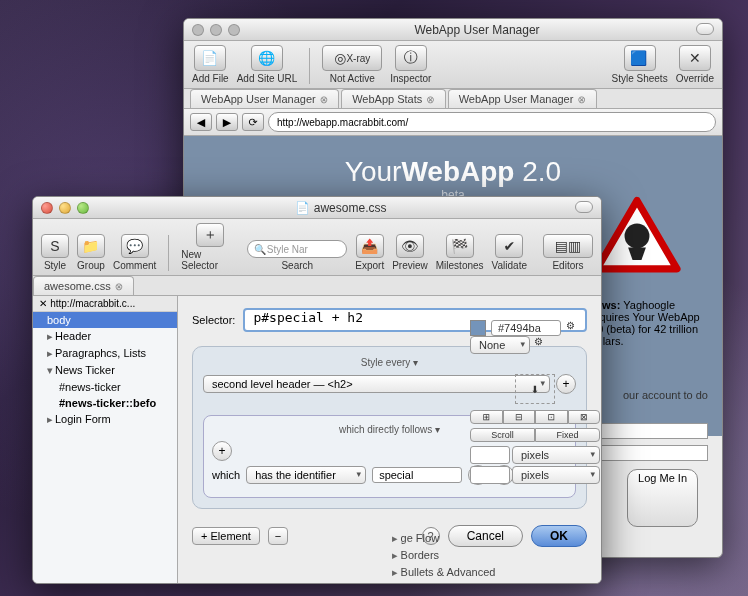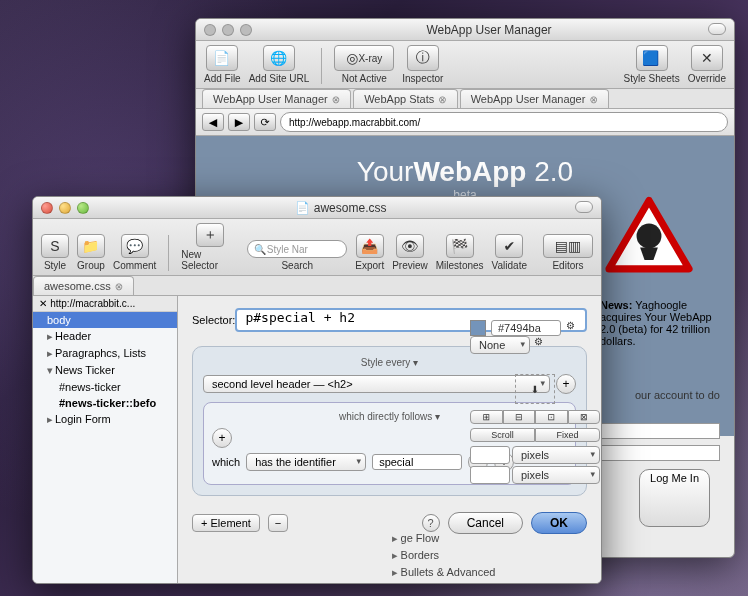--- a/index.html
+++ b/index.html
@@ -44,46 +44,46 @@
 .win2 .searchbar { width:100px; height:18px; background:#fff; border:1px solid #999; border-radius:9px; font-size:10px; padding:0 6px; display:flex;align-items:center; }
 .split { display:flex; height:calc(100% - 22px - 44px - 20px); }
 .sidebar { width:145px; background:#f4f6f8; border-right:1px solid #aaa; font-size:11px; overflow:hidden; }
 .sbtab { background:#e8e8e8; padding:2px 6px; border-bottom:1px solid #ccc; font-size:10px; }
 .sbrow { padding:2px 4px 2px 14px; white-space:nowrap; overflow:hidden; text-overflow:ellipsis; }
 .sbrow.sel { background:#4d7dd6; color:#fff; }
 .sbrow .tri { display:inline-block; width:8px; color:#666; }
 .sbrow.bold { font-weight:700; }
 
 .inspector { flex:1; background:#ededed; padding:12px 14px; font-size:11px; position:relative; }
-.selrow { display:flex; align-items:center; margin-bottom:14px; }
+.selrow { display:flex; align-items:center; gap:8px; margin-bottom:14px; }
 .selinput { flex:1; height:24px; background:#fff; border:2px solid #7aa5d8; border-radius:4px; padding:0 8px; font-size:13px; font-family: Menlo, monospace; }
 .panel { background:#dfe6ed; border:1px solid #b3becb; border-radius:10px; padding:10px; }
 .panhdr { text-align:center; font-size:10px; color:#555; margin-bottom:6px; }
 .panrow { display:flex; align-items:center; gap:6px; margin:4px 0; }
 .dropdown { flex:1; background:linear-gradient(#fff,#e8e8e8); border:1px solid #999; border-radius:4px; padding:2px 18px 2px 8px; font-size:11px; position:relative; cursor:pointer; }
 .dropdown::after { content:"▾"; position:absolute; right:4px; top:2px; font-size:9px; color:#555; }
 .circlebtn { width:20px; height:20px; border-radius:50%; background:linear-gradient(#fff,#ddd); border:1px solid #999; display:flex;align-items:center;justify-content:center; font-size:12px; cursor:pointer; }
-.subpanel { background:#eef2f6; border:1px solid #aac; border-radius:8px; padding:8px; margin-top:8px; }
+.subpanel { background:#eef2f6; border:1px solid #aac; border-radius:8px; padding:8px; margin-top:21px; }
 .txtinput { background:#fff; border:1px solid #999; border-radius:3px; padding:1px 6px; font-size:11px; width:90px; }
 .btnbar { display:flex; gap:8px; margin-top:16px; align-items:center; }
 .segbtn { background:linear-gradient(#fff,#ddd); border:1px solid #999; border-radius:4px; padding:2px 8px; font-size:11px; cursor:pointer; display:flex; gap:4px; }
 .pushbtn { padding:3px 18px; border-radius:12px; border:1px solid #888; background:linear-gradient(#fff,#ddd); font-size:12px; cursor:pointer; }
 .pushbtn.primary { background:linear-gradient(#a8c8f0,#5a8cd8); border-color:#3a6cb8; color:#000; font-weight:600;text-align:center; }
 .help { width:18px;height:18px;border-radius:50%;border:1px solid #888;background:linear-gradient(#fff,#ddd);display:flex;align-items:center;justify-content:center;font-size:11px;color:#555;cursor:pointer;}
 .segmentbar { display:flex; margin:4px 0; }
 .segmentbar div { flex:1; border:1px solid #999; padding:1px 0; text-align:center; font-size:9px; background:linear-gradient(#fff,#e0e0e0); }
 .segmentbar div:first-child{border-radius:4px 0 0 4px;}
 .segmentbar div:last-child{border-radius:0 4px 4px 0;}
 .disc { padding:2px 4px; color:#444; }
 .disc::before { content:"▸ "; color:#666; }
 </style>
 </head>
 <body>
 
-<div class="window" style="left:195px; top:18px; width:540px; height:540px;">
+<div class="window" style="left:183px; top:18px; width:540px; height:540px;">
   <div class="titlebar">
     <div class="traffic">
       <div class="tl dim"></div>
       <div class="tl dim"></div>
       <div class="tl dim"></div>
     </div>
     <div class="wtitle">WebApp User Manager</div>
     <div class="pill"></div>
   </div>
   <div class="toolbar">

